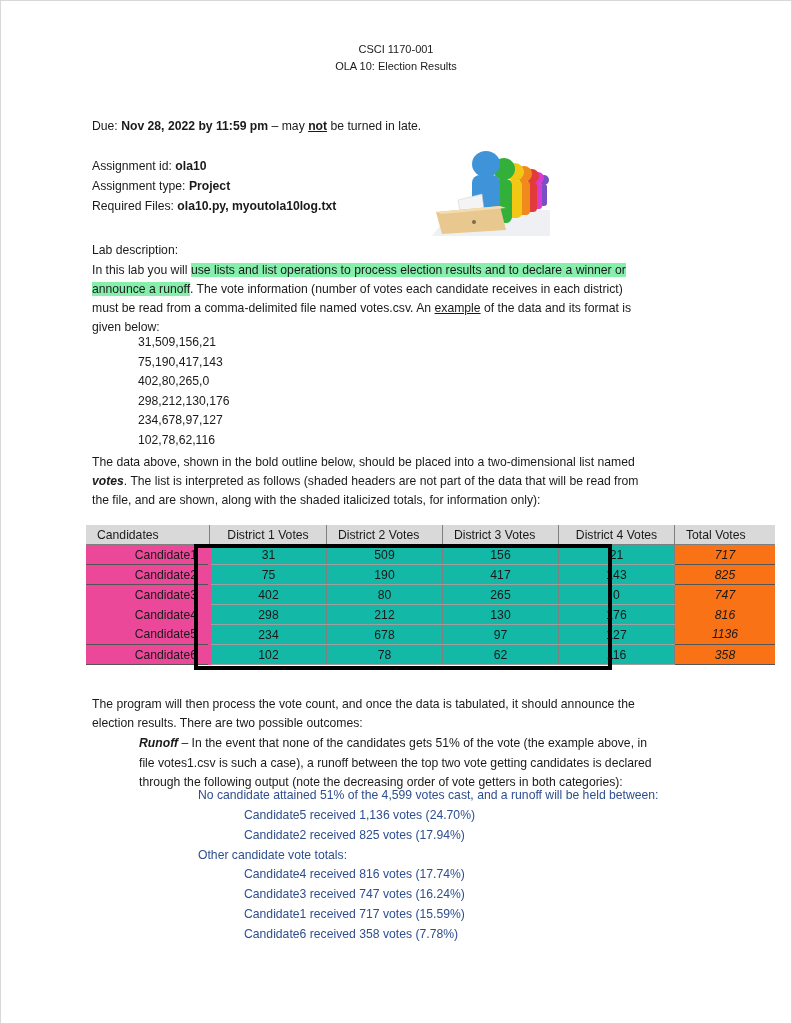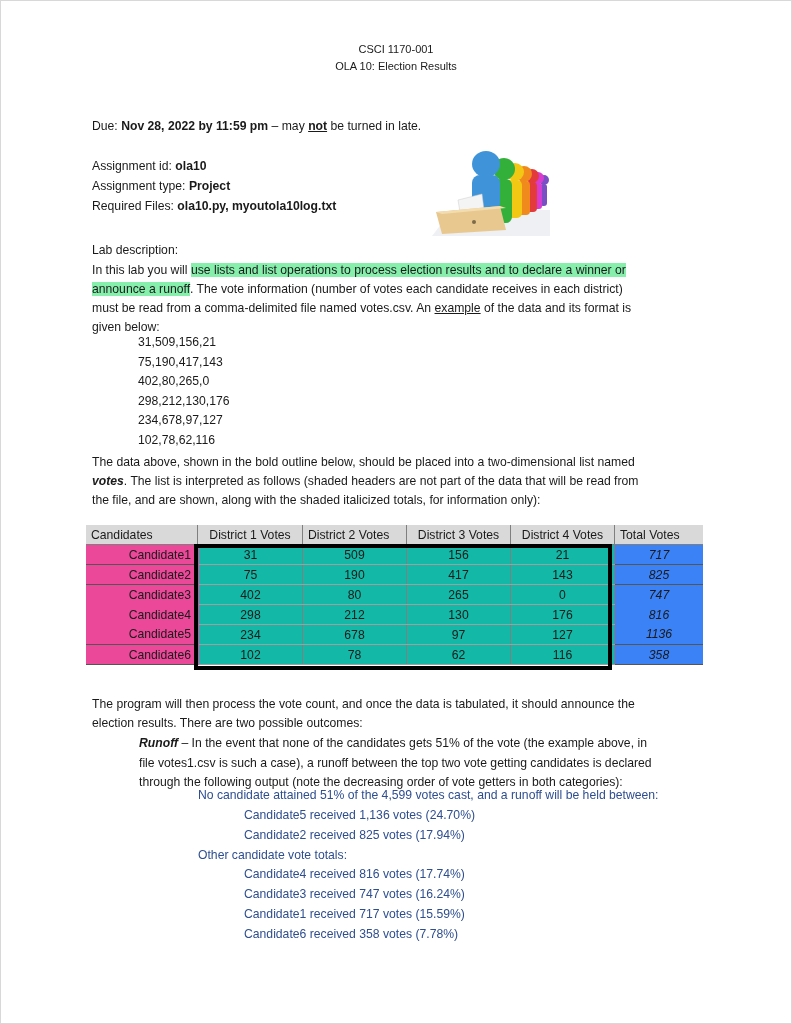--- a/index.html
+++ b/index.html
@@ -9,25 +9,25 @@
   .title { position: absolute; left: 0; width: 792px; text-align: center; font-size: 11px; color: #1a1a1a; }
   .t1 { top: 43px; }
   .t2 { top: 60px; }
   .line { position: absolute; left: 92px; white-space: nowrap; line-height: 20px; }
   b { font-weight: bold; }
   u { text-decoration: underline; }
   .hl { background: #86efac; }
   .csv { position: absolute; left: 138px; line-height: 19.5px; }
   .clipart { position: absolute; left: 432px; top: 150px; width: 118px; height: 86px; }
   table.votes { position: absolute; left: 86px; top: 525px; border-collapse: collapse; font-size: 12.2px; }
-  table.votes td, table.votes th { height: 19px; padding: 0 5px; font-weight: normal; white-space: nowrap; }
+  table.votes td, table.votes th { height: 19px; padding: 0 11px; font-weight: normal; white-space: nowrap; }
   table.votes th { background: #d9d9d9; text-align: left; border-right: 1px solid #7f7f7f; border-bottom: 1px solid #7f7f7f; }
   table.votes .name { background: #ec4899; text-align: right; width: 100px; border-right: 3px solid #ec4899; }
   table.votes .num { background: #14b8a6; text-align: center; width: 93px; border-right: 1px solid #7f7f7f; border-bottom: 1px solid #9f9f9f; }
-  table.votes .tot { background: #3b82f6; text-align: center; font-style: italic; width: 78px; margin-top: 20px; }
+  table.votes .tot { background: #f97316; text-align: center; font-style: italic; width: 78px; margin-top: 20px; }
   table.votes tr.sep td.name, table.votes tr.sep td.tot { border-top: 1px solid #555; }
   .outline { position: absolute; left: 194px; top: 544px; width: 418px; height: 126px; border: 4px solid #000; box-sizing: border-box; pointer-events: none; }
   .out { position: absolute; color: #2e4e8f; line-height: 20px; white-space: nowrap; margin-left: 12px; }
 </style>
 </head>
 <body>
 
 <div class="page-edge"></div>
 
 <div class="title t1">CSCI 1170-001</div>
@@ -98,21 +98,21 @@
   <b><i>votes</i></b><span>.  The list is interpreted as follows (shaded headers are not part of the data that will be read from</span>
 </div>
 <div class="line" style="top:490px">the file, and are shown, along with the shaded italicized totals, for information only):</div>
 
 <table class="votes">
   <tbody>
       <tr>
     <th>Candidates</th>
     <th style="text-align:center">District 1 Votes</th>
     <th style="text-align:left">District 2 Votes</th>
-    <th style="text-align:center">District 3 Votes</th>
+    <th style="text-align:left">District 3 Votes</th>
     <th style="text-align:center">District 4 Votes</th>
     <th style="text-align:left;border-right:none">Total Votes</th>
   </tr>
   <tr>
     <td class="name">Candidate1</td>
     <td class="num">31</td>
     <td class="num">509</td>
     <td class="num">156</td>
     <td class="num">21</td>
     <td class="tot">717</td>

